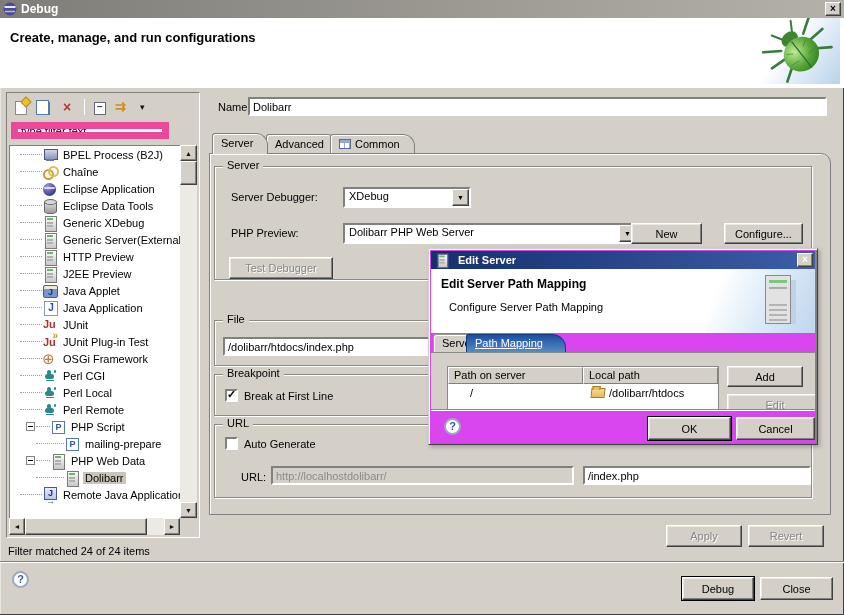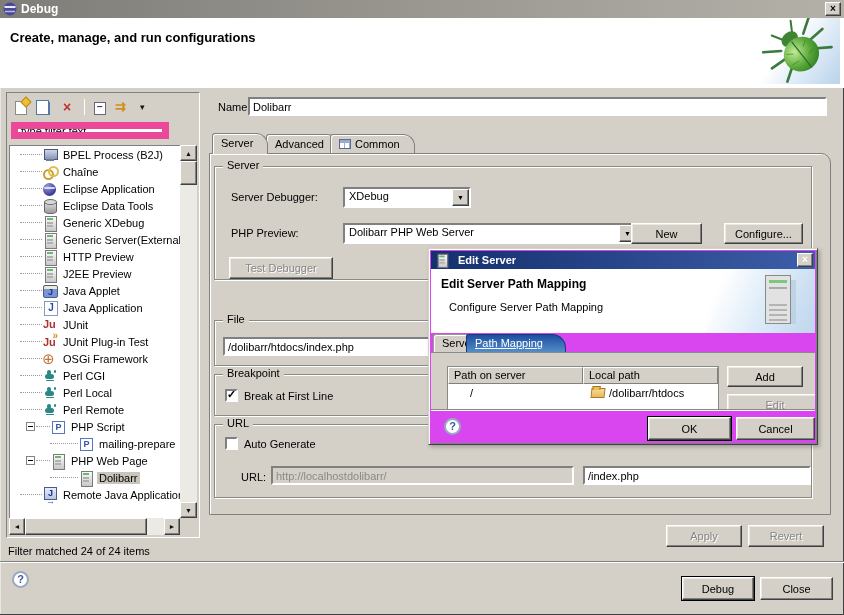--- a/index.html
+++ b/index.html
@@ -59,21 +59,21 @@
   .tb-sep { width:1px; height:16px; background:#808080; border-right:1px solid #fff; }
   .tb-collapse { width:12px; height:13px; background:#fff; border:1px solid #667; margin-top:2px; }
   .tb-collapse::before { content:"−"; position:absolute; left:2px; top:-2px; font-size:10px; font-weight:bold; color:#335; }
   .tb-filter { color:#d09020; font-weight:bold; font-size:13px; line-height:15px; }
   .tb-caret { font-size:9px; line-height:16px; color:#111; width:8px; }
   #filter-input { left:4px; top:29px; width:158px; height:17px; border:7px solid #ec4899; padding:1px 3px; }
   #tree { position:absolute; left:2px; top:52px; right:19px; bottom:19px; background:#fff; overflow:hidden;
           border:1px solid #808080; border-right:none; border-bottom:none; }
   .trow { display:flex; align-items:center; height:17px; white-space:nowrap; padding-left:10px; }
   .trow .stub { width:22px; height:1px; border-top:1px dotted #9a9a9a; flex:none; }
-  .trow.d1 { padding-left:40px; }
+  .trow.d1 { padding-left:26px; }
   .trow.d1 .stub { width:28px; }
   .trow.hasexp { padding-left:16px; }
   .trow.hasexp .stub { width:14px; }
   .expander { width:9px; height:9px; background:#fff; border:1px solid #848484; position:relative; flex:none; margin-right:1px; }
   .expander::before { content:""; position:absolute; left:1px; top:3px; width:5px; height:1px; background:#000; }
   .ticon { width:16px; height:16px; flex:none; position:relative; margin-right:3px; display:inline-block; }
   .tlabel { padding:0 2px; }
   .trow.selected .tlabel { background:#c9c5bb; }
 
   
@@ -306,21 +306,21 @@
         </div>
         <div class="trow d1">
           <span class="stub"></span>
           <span class="ticon i-php-icon"></span>
           <span class="tlabel">mailing-prepare</span>
         </div>
         <div class="trow d0 hasexp">
           <span class="expander"></span>
           <span class="stub"></span>
           <span class="ticon i-server-icon"></span>
-          <span class="tlabel">PHP Web Page</span>
+          <span class="tlabel">PHP Web Data</span>
         </div>
         <div class="trow d1 selected">
           <span class="stub"></span>
           <span class="ticon i-server-icon"></span>
           <span class="tlabel">Dolibarr</span>
         </div>
         <div class="trow d0">
           <span class="stub"></span>
           <span class="ticon i-remote-java-icon"></span>
           <span class="tlabel">Remote Java Application</span>

